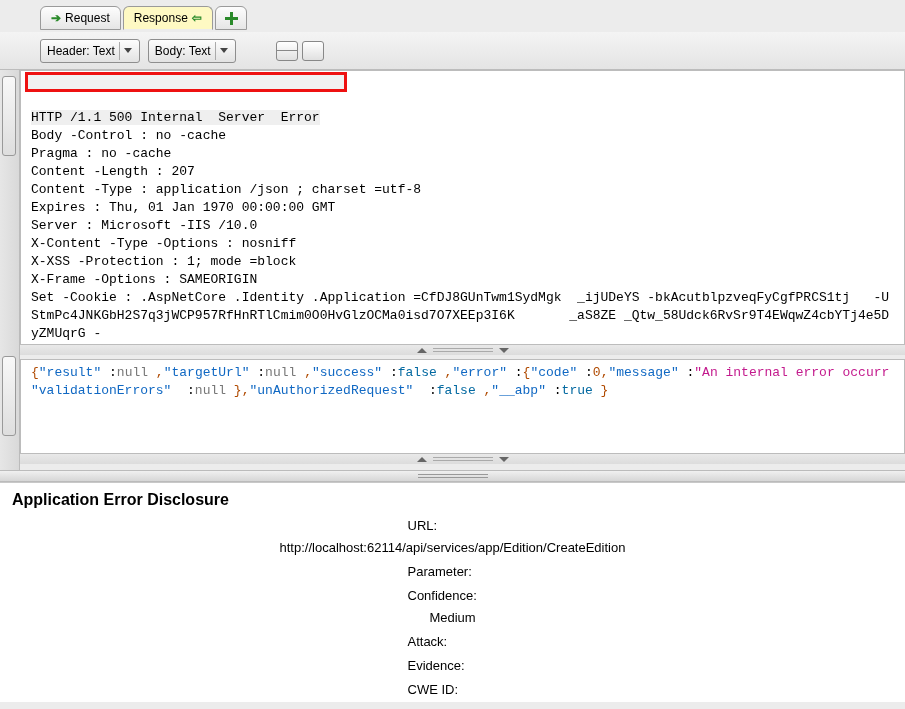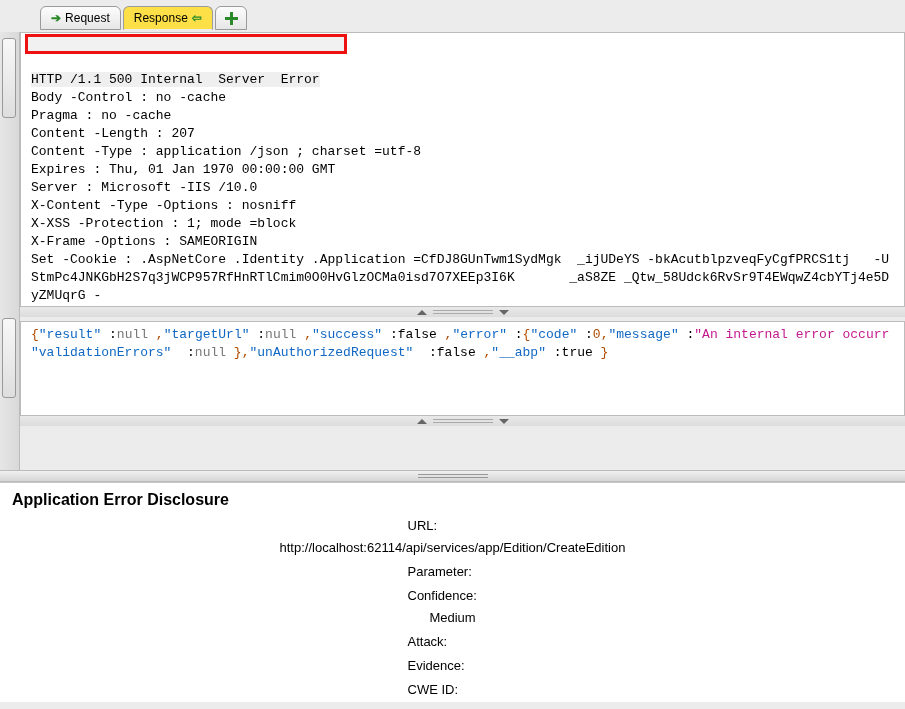--- a/index.html
+++ b/index.html
@@ -32,21 +32,21 @@
     border: 1px solid #9a9a9a;
     border-top-left-radius: 6px;
     border-top-right-radius: 6px;
     padding: 3px 10px;
     font-size: 12px;
     cursor: pointer;
     height: 24px;
     position: relative;
   }
   .tab.active {
-    background: #fde047;
+    background: #fef9c3;
     border-bottom: 1px solid #ececec;
   }
   .tab .arrow-right { color: #2a8a2a; font-weight: bold; }
   .tab .arrow-left  { color: #2a8a2a; font-weight: bold; }
   .tab.plus-tab { padding: 3px 8px; }
   .plus-ico {
     display: inline-block;
     width: 14px; height: 14px;
     position: relative;
   }
@@ -163,21 +163,21 @@
     overflow:hidden;
     font-family:"Courier New", monospace;
     font-size:13px;
     line-height:18px;
     padding:4px 6px 4px 10px;
     white-space:pre;
   }
   .tok-br{ color:#b04a00; } 
   .tok-key{ color:#1068c3; } 
   .tok-null{ color:#777; }
-  .tok-bool{ color:#000000; }
+  .tok-bool{ color:#0369a1; }
   .tok-num{ color:#b04a00; }
   .tok-str{ color:#c31a8d; } 
   .tok-colon{ color:#000; }
 
   .splitter-h{
     margin-left:20px;
     height:10px;
     background:linear-gradient(#e9e9e9,#dcdcdc);
     display:flex; align-items:center; justify-content:center;
     cursor:row-resize;
@@ -257,20 +257,35 @@
     </div>
     <div class="tab active">
       <span>Response</span>
       <span class="arrow-left">⇦</span>
     </div>
     <div class="tab plus-tab">
       <span class="plus-ico"></span>
     </div>
   </div>
 
+  <div class="toolbar">
+    <div class="dd">
+      <span>Header: Text</span>
+      <span class="caret"></span>
+    </div>
+    <div class="dd">
+      <span>Body: Text</span>
+      <span class="caret"></span>
+    </div>
+    <div class="tb-gap"></div>
+    <div class="view-btns">
+      <div class="view-btn stack"></div>
+      <div class="view-btn single"></div>
+    </div>
+  </div>
 
   <div class="content-wrap">
     <div class="left-gutter">
       <div class="vtab t1"></div>
       <div class="vtab t2"></div>
     </div>
 
     <div class="header-pane">
       <div class="highlight-box"></div>
 <span class="line1">HTTP /1.1 500 Internal  Server  Error</span>

